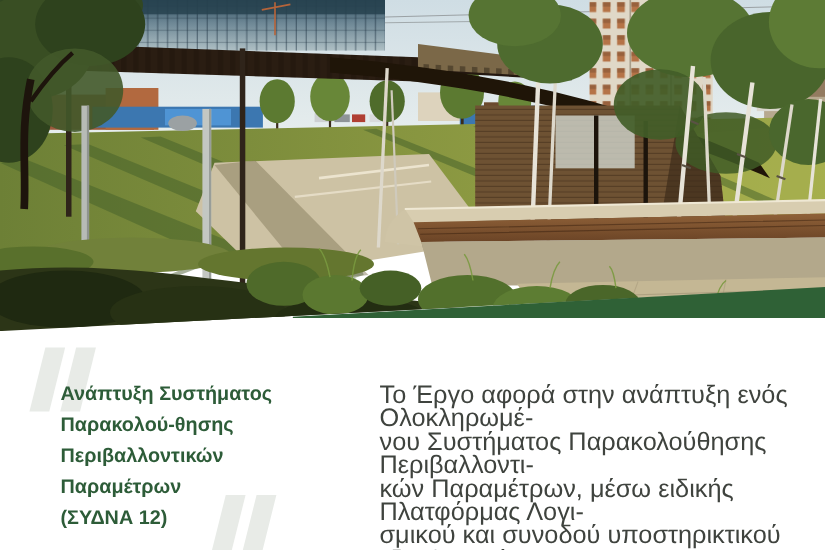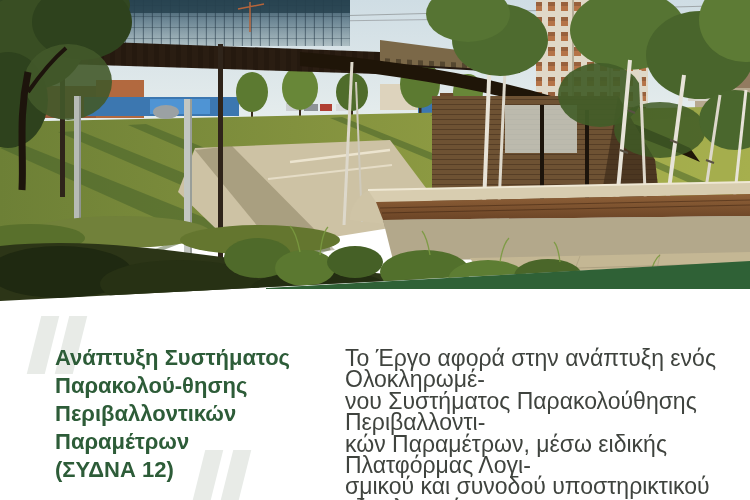--- a/index.html
+++ b/index.html
@@ -31,21 +31,21 @@
   .quote .bar{
     width:18px;height:58px;
     background:var(--quote-mark-color,#e8ebe7);
     transform:skewX(-14deg);
   }
   .quote-open{left:34px;top:316px;}
   .quote-close{left:198px;top:450px;}
   .page-title{
     position:absolute;left:55px;top:344px;width:290px;
     margin:0;
-    font-size:22px;line-height:28px;font-weight:bold;
+    font-size:18px;line-height:28px;font-weight:bold;
     color:var(--heading-green,#2d5c38);
     white-space:pre-line;
     z-index:2;
   }
   .body-text{
     position:absolute;left:345px;top:348px;width:400px;
     margin:0;
     font-size:23px;line-height:21.4px;font-weight:400;
     color:var(--body-text-color,#3f433e);
     white-space:pre-line;

